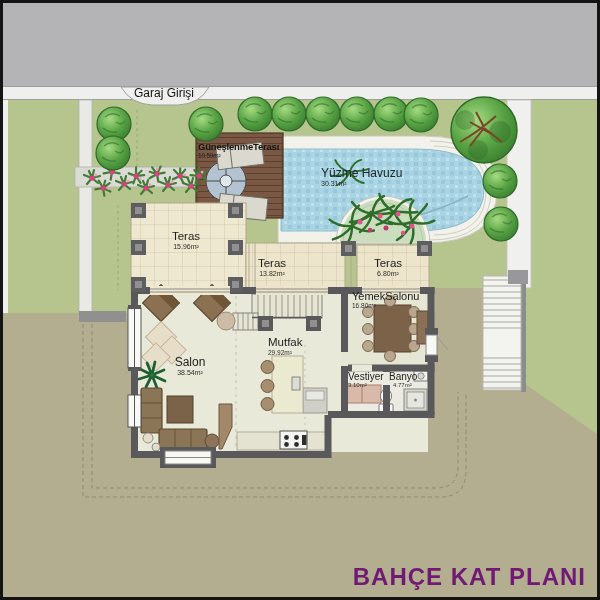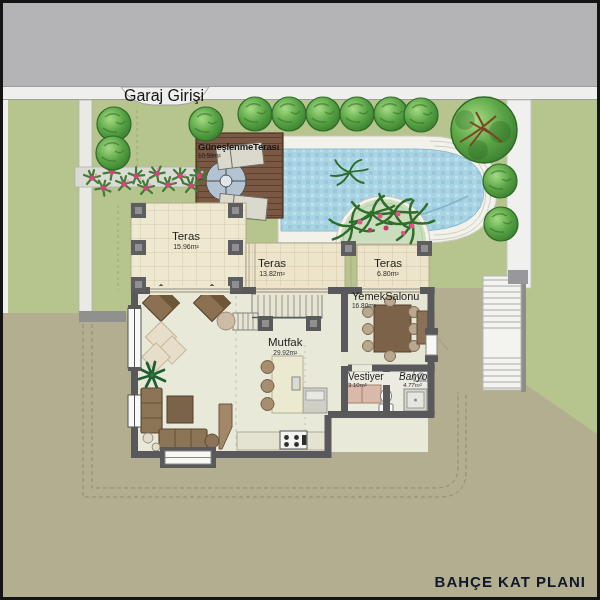--- a/index.html
+++ b/index.html
@@ -3,39 +3,39 @@
 <meta charset="utf-8">
 <style>
   html,body{margin:0;padding:0;background:#ffffff;}
   .stage{position:relative;width:600px;height:600px;overflow:hidden;
          font-family:"Liberation Sans",sans-serif;background:#b4b4b6;}
   .stage svg{position:absolute;left:0;top:0;display:block;}
   .lbl{position:absolute;color:#1d1d1d;line-height:1.1;white-space:nowrap;}
   .lbl .nm{display:block;}
   .lbl .ar{display:block;font-size:7px;font-weight:normal;color:#2e2e2e;}
   .c{text-align:center;}
-  #lbl-garaj{left:114px;top:87px;width:100px;font-size:16px;text-align:center;color:#141414;}
+  #lbl-garaj{left:114px;top:87px;width:100px;font-size:12px;text-align:center;color:#141414;}
   #lbl-pool{left:321px;top:167px;font-size:12px;color:#20262a;}
   #lbl-pool .ar{font-size:7px;}
   #lbl-sun{left:198px;top:142px;font-size:9.5px;font-weight:bold;color:#161616;letter-spacing:-.2px;}
   #lbl-sun .ar{font-size:6.5px;color:#242424;}
   #lbl-tl{left:140px;top:230px;width:92px;font-size:11.5px;}
   #lbl-tm{left:226px;top:257px;width:92px;font-size:11.5px;}
   #lbl-tr{left:342px;top:257px;width:92px;font-size:11.5px;}
   #lbl-ys{left:352px;top:290px;font-size:11px;}
   #lbl-ys .ar{font-size:6.5px;}
   #lbl-salon{left:152px;top:356px;width:76px;font-size:12px;}
-  #lbl-mutfak{left:268px;top:336px;font-size:11.5px;text-align:center;}
+  #lbl-mutfak{left:268px;top:336px;font-size:11.5px;}
   #lbl-mutfak .ar{font-size:6.5px;}
   #lbl-vest{left:348px;top:371px;font-size:10px;}
   #lbl-vest .ar{font-size:6px;}
-  #lbl-banyo{left:399px;top:371px;font-size:10px;font-style:italic;}
+  #lbl-banyo{left:389px;top:371px;font-size:10px;}
   #lbl-banyo .ar{font-size:6px;padding-left:4px;}
-  #lbl-title{right:14px;bottom:10px;font-size:15px;font-weight:bold;
-             letter-spacing:1px;color:#0f172a;}
+  #lbl-title{right:14px;bottom:10px;font-size:24px;font-weight:bold;
+             letter-spacing:1px;color:#701a75;}
 </style>
 </head>
 <body>
 
 <div class="stage">
 <svg width="600" height="600" viewBox="0 0 600 600">
   <defs>
     <radialGradient id="gTree" cx="38%" cy="35%" r="72%">
       <stop offset="0%" stop-color="#a6db83"></stop>
       <stop offset="55%" stop-color="#5aa546"></stop>
@@ -416,40 +416,48 @@
       <path d="M460,142 Q478,132 496,116 M470,122 Q480,128 492,134 M484,128 L470,146 M484,128 L502,142 M476,112 L484,127" fill="none" stroke="#7b4426" stroke-width="2"></path>
     </g>
   </g>
 
   <rect x="1.5" y="1.5" width="597" height="597" fill="none" stroke="#141414" stroke-width="3"></rect>
 </svg>
 
 <div class="lbl" id="lbl-garaj">
   <span class="nm">Garaj Girişi</span>
 </div>
+<div class="lbl" id="lbl-pool">
+  <span class="nm">Yüzme Havuzu</span>
+      <span class="ar">30.31m²</span>
+</div>
 <div class="lbl" id="lbl-sun">
   <span class="nm">GüneşlenmeTerası</span>
       <span class="ar">10.59m²</span>
 </div>
 <div class="lbl c" id="lbl-tl">
   <span class="nm">Teras</span>
       <span class="ar">15.96m²</span>
 </div>
 <div class="lbl c" id="lbl-tm">
   <span class="nm">Teras</span>
       <span class="ar">13.82m²</span>
 </div>
 <div class="lbl c" id="lbl-tr">
   <span class="nm">Teras</span>
       <span class="ar">6.80m²</span>
 </div>
 <div class="lbl" id="lbl-ys">
   <span class="nm">YemekSalonu</span>
       <span class="ar">16.80m²</span>
 </div>
+<div class="lbl c" id="lbl-salon">
+  <span class="nm">Salon</span>
+      <span class="ar">38.54m²</span>
+</div>
 <div class="lbl" id="lbl-mutfak">
   <span class="nm">Mutfak</span>
       <span class="ar">29.92m²</span>
 </div>
 <div class="lbl" id="lbl-vest">
   <span class="nm">Vestiyer</span>
       <span class="ar">3.10m²</span>
 </div>
 <div class="lbl" id="lbl-banyo">
   <span class="nm">Banyo</span>

